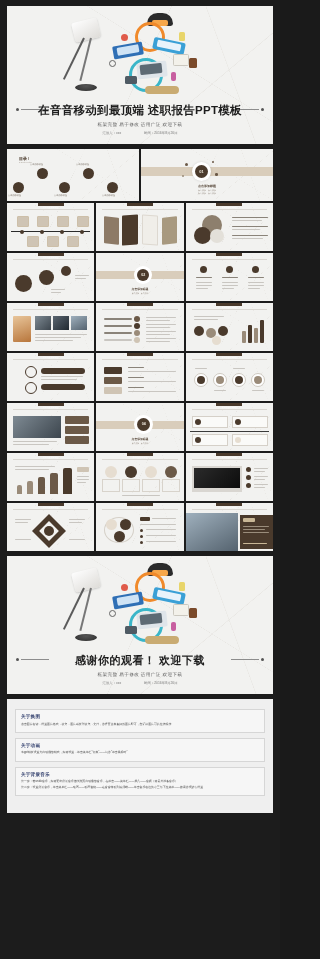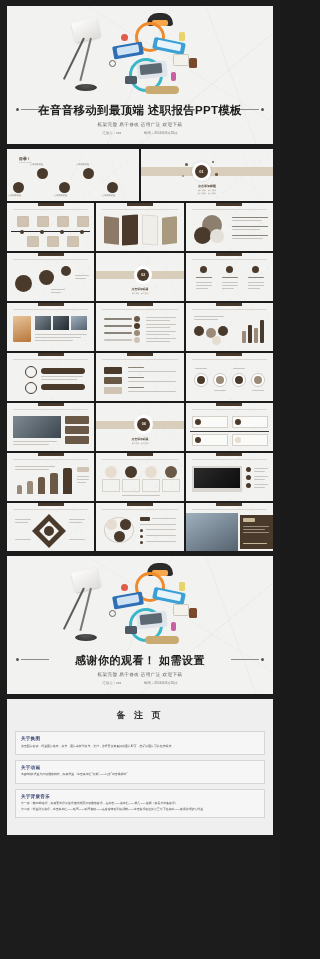--- a/index.html
+++ b/index.html
@@ -560,31 +560,30 @@
         <div class="cl" style="left:14px;top:24px;width:7px;height:7px;background:#e05b4a;border-radius:50%;"></div>
         <div class="cl" style="left:64px;top:62px;width:5px;height:9px;background:#c85fa0;border-radius:2px;"></div>
         <div class="cl" style="left:18px;top:66px;width:12px;height:8px;background:#4f5b64;"></div>
         <div class="cl" style="left:38px;top:76px;width:34px;height:8px;background:#c9ab72;border-radius:4px;"></div>
         <div class="cl" style="left:2px;top:50px;width:7px;height:7px;border:1px solid #666;border-radius:50%;"></div>
       </div>
     </div>
 
     <div class="hero-rule l"></div>
     <div class="hero-rule r"></div>
-    <div class="thanks-title">感谢你的观看！  如需设置</div>
+    <div class="thanks-title">感谢你的观看！  欢迎下载</div>
     <div class="hero-sub">框架完整 易于修改 适用广泛 欢迎下载</div>
     <div class="hero-meta">
       <span>汇报人：xxx</span>
       <span>时间：2016年8月26日</span>
     </div>
   </div>
 
   <div class="notes">
     <div class="bgnet" style="opacity:.55;"></div>
-    <div class="notes-title">备 注 页</div>
 
     <div class="note">
       <h4>关于换图</h4>
       <p>点击图片右键→设置图片格式→填充→图片或纹理填充→文件，选择要替换备好的图片即可，忘记请图片可以拉伸操作</p>
     </div>
 
     <div class="note">
       <h4>关于动画</h4>
       <p>本ppt模板设置为自动播放模式，如需设置→单击菜单栏"切换"——勾选"单击鼠标时"</p>
     </div>

